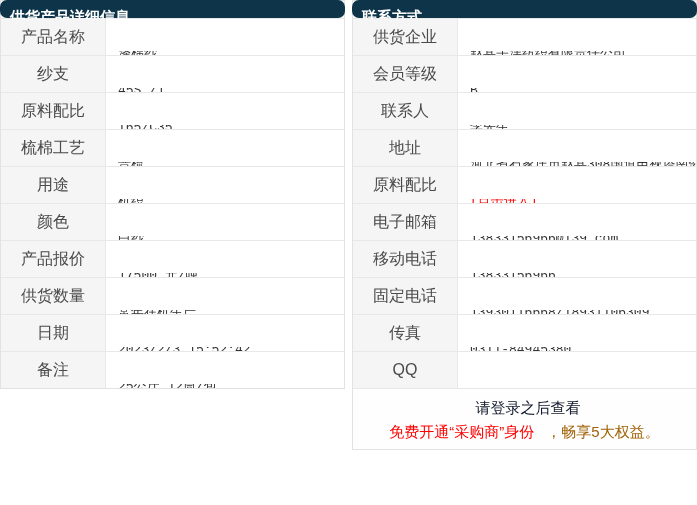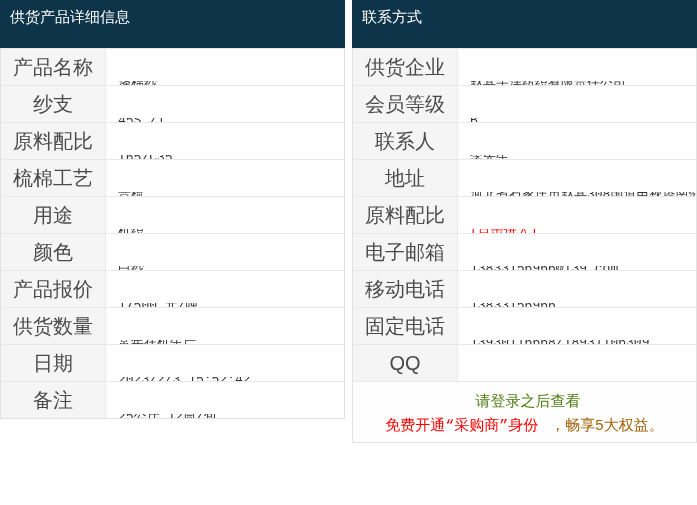--- a/index.html
+++ b/index.html
@@ -18,43 +18,44 @@
   .tbl {
     position: absolute;
     top: 0;
     box-sizing: border-box;
     border: 1px solid #e2e2e2;
     background: #ffffff;
   }
   .tbl-left  { left: 0;    width: 345px; }
   .tbl-right { left: 352px; width: 345px; }
   .tbl-header {
-    height: 48px;
+    height: 18px;
     line-height: 34px;
     margin: -1px -1px 0 -1px;
     background: #0d3449;
     color: #ffffff;
     font-size: 15px;
-    font-weight: normal;
+    font-weight: bold;
     padding-left: 10px;
+    border-radius: 7px;
   }
   .row {
     display: flex;
     height: 36px;
     border-top: 1px solid #e8e8e8;
   }
   .cell-label {
     width: 104px;
     background: #f5f5f5;
     border-right: 1px solid #e8e8e8;
     display: flex;
     align-items: center;
     justify-content: center;
     color: #4a4a4a;
-    font-size: 20px;
+    font-size: 16px;
   }
   .cell-value {
     flex: 1;
     display: flex;
     align-items: center;
     padding-left: 12px;
     color: #333333;
     font-size: 13px;
     font-family: "Liberation Mono", "DejaVu Sans Mono", monospace;
     white-space: nowrap;
@@ -70,28 +71,27 @@
     border-top: 1px solid #e8e8e8;
     height: 61px;
     box-sizing: border-box;
     padding-top: 7px;
     text-align: center;
     font-size: 15px;
     line-height: 24px;
     background: #fefefe;
   }
   .login-link {
-    color: #4d7c0f;
+    color: #0f172a;
     cursor: pointer;
     margin-left: 7px;
   }
   .promo-red {
     color: #ff0000;
     cursor: pointer;
-    font-family: Liberation Mono, monospace;
   }
   .promo-rest {
     color: #a16207;
     margin-left: 12px;
   }
 </style>
 </head>
 <body>
 
 <div class="page">
@@ -170,20 +170,24 @@
       <div class="cell-label">电子邮箱</div>
       <div class="cell-value">13833156966@139.com</div>
     </div>
     <div class="row">
       <div class="cell-label">移动电话</div>
       <div class="cell-value">13833156966</div>
     </div>
     <div class="row">
       <div class="cell-label">固定电话</div>
       <div class="cell-value">13930116668/18931106309</div>
+    </div>
+    <div class="row">
+      <div class="cell-label">传真</div>
+      <div class="cell-value">0311-84945380</div>
     </div>
     <div class="row">
       <div class="cell-label">QQ</div>
       <div class="cell-value"></div>
     </div>
 
     <div class="tbl-footer">
       <div>
         <span class="login-link">请登录之后查看</span>
       </div>

